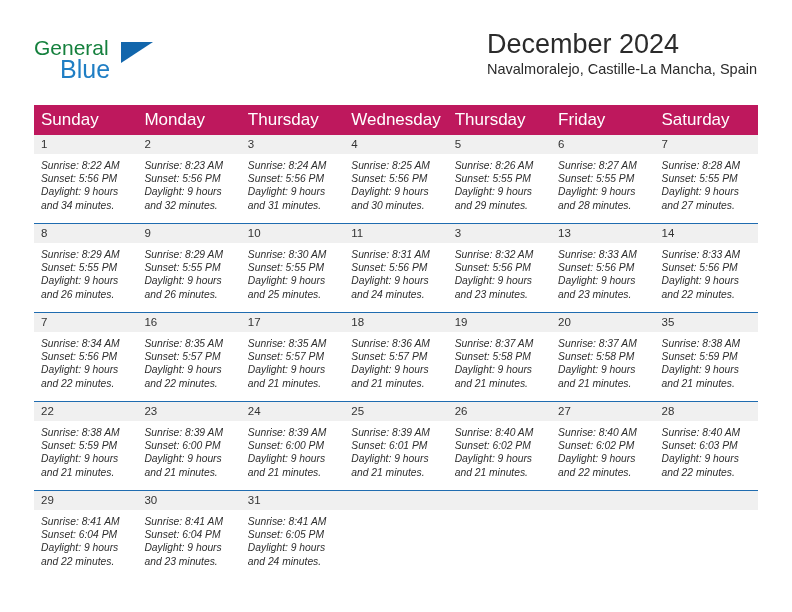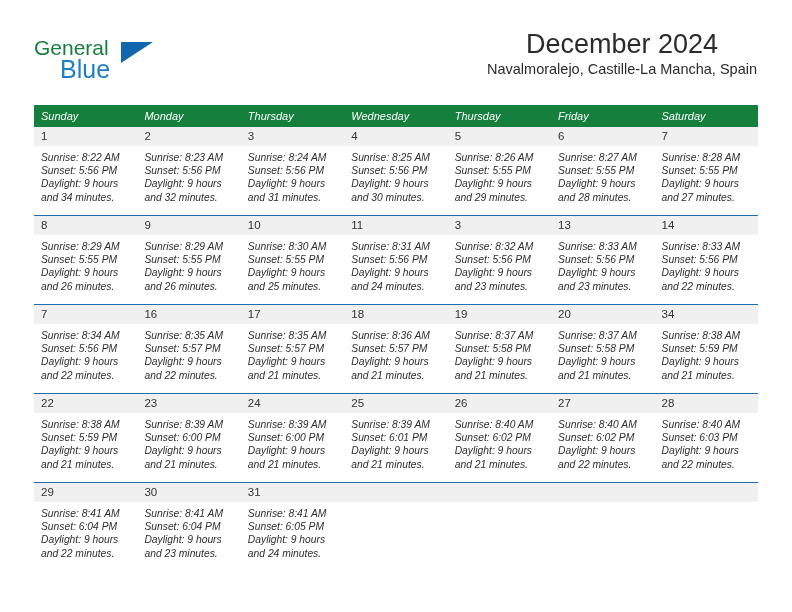--- a/index.html
+++ b/index.html
@@ -62,21 +62,21 @@
     width: 0;
     height: 0;
     border-left: 32px solid #1266ac;
     border-bottom: 21px solid transparent;
   }
 
   .title-block {
     position: absolute;
     right: 35px;
     top: 28px;
-    text-align: center;
+    text-align: left;
   }
   .month-title {
     font-size: 27px;
     color: #2b2b2b;
     line-height: 32px;
     font-weight: normal;
     white-space: nowrap;
   }
   .location {
     margin-top: 0;
@@ -90,29 +90,28 @@
   .calendar {
     position: absolute;
     left: 34px;
     top: 105px;
     width: 724px;
     border-collapse: collapse;
     table-layout: fixed;
   }
 
   .calendar th {
-    background: #15803d;
+    background: #be185d;
     color: #ffffff;
-    font-size: 11px;
+    font-size: 17px;
     font-weight: normal;
     text-align: left;
     padding: 5px 0 5px 7px;
     height: 11px;
     border: none;
-    font-style: italic;
   }
 
   .week-row > td {
     vertical-align: top;
     padding: 0;
     border-top: 1.6px solid #1f6cb0;
     border-left: none;
     border-right: none;
     border-bottom: none;
     height: 88px;
@@ -403,21 +402,21 @@
               <div class="cell-body">
                 <div>Sunrise: 8:37 AM</div>
                 <div>Sunset: 5:58 PM</div>
                 <div>Daylight: 9 hours</div>
                 <div>and 21 minutes.</div>
               </div>
             </div>
           </td>
           <td>
             <div class="cell">
-              <div class="daynum-band">34</div>
+              <div class="daynum-band">35</div>
               <div class="cell-body">
                 <div>Sunrise: 8:38 AM</div>
                 <div>Sunset: 5:59 PM</div>
                 <div>Daylight: 9 hours</div>
                 <div>and 21 minutes.</div>
               </div>
             </div>
           </td>
         </tr>
         <tr class="week-row">

